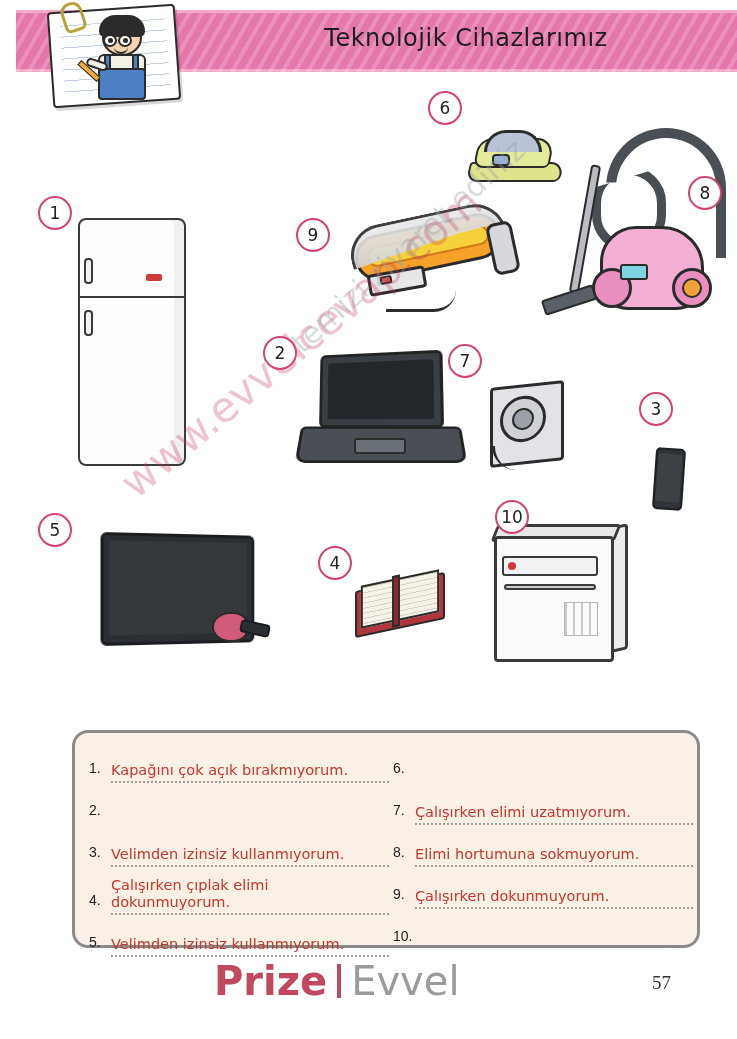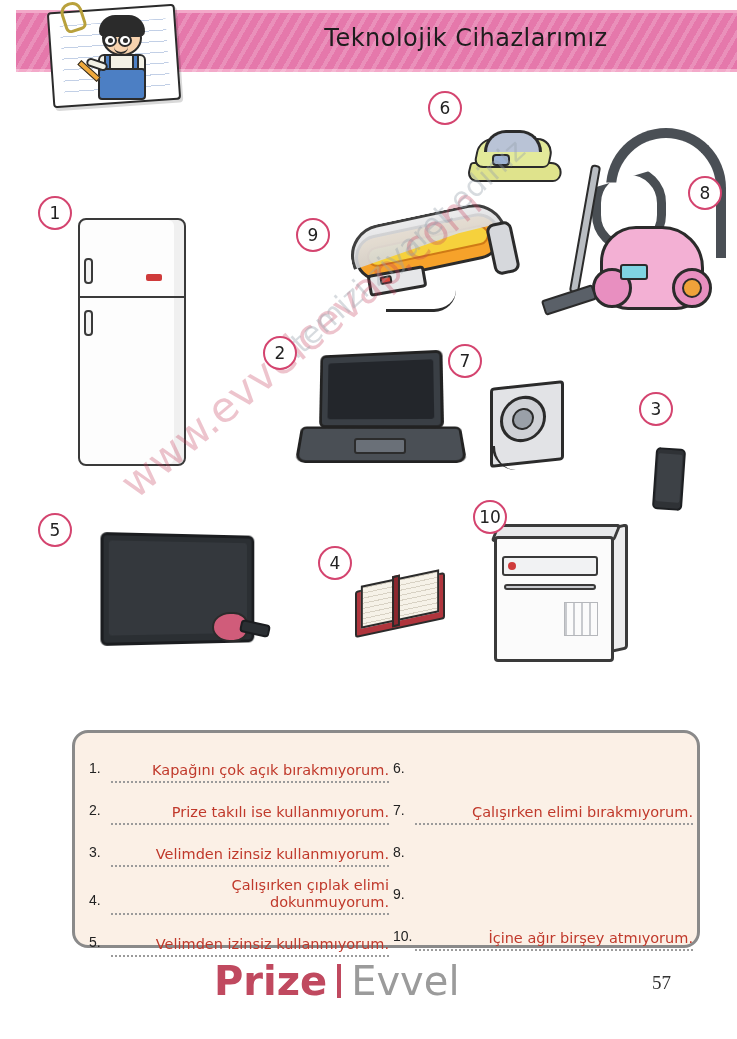--- a/index.html
+++ b/index.html
@@ -479,21 +479,20 @@
     color: #222;
     font-family: "Liberation Sans", sans-serif;
     line-height: 30px;
     flex: 0 0 22px;
   }
   .ans-line {
     flex: 1;
     position: relative;
     border-bottom: 2px dotted #9b9b9b;
     padding-bottom: 2px;
-    text-align: right;
   }
   .ans-text {
     display: block;
     font-size: 14.5px;
     color: #c0392b;
     font-family: "DejaVu Sans", sans-serif;
     line-height: 17px;
     white-space: normal;
   }
   .ans-row.two-line { min-height: 42px; }
@@ -643,36 +642,33 @@
 
   <div class="badge" style="left:22px;  top:196px;">1</div>
   <div class="badge" style="left:247px; top:336px;">2</div>
   <div class="badge" style="left:623px; top:392px;">3</div>
   <div class="badge" style="left:302px; top:546px;">4</div>
   <div class="badge" style="left:22px;  top:513px;">5</div>
   <div class="badge" style="left:412px; top:91px;">6</div>
   <div class="badge" style="left:432px; top:344px;">7</div>
   <div class="badge" style="left:672px; top:176px;">8</div>
   <div class="badge" style="left:280px; top:218px;">9</div>
-  <div class="badge" style="left:457px; top:500px;">10</div>
+  <div class="badge" style="left:479px; top:500px;">10</div>
 
   <div class="answers">
 
     <div class="col col-left">
       <div class="ans-row">
         <span class="ans-num">1.</span>
         <span class="ans-line">
           <span class="ans-text">Kapağını çok açık bırakmıyorum.</span>
         </span>
       </div>
       <div class="ans-row">
         <span class="ans-num">2.</span>
-        <span class="ans-line">
-          <span class="ans-text">Prize takılı ise kullanmıyorum.</span>
-        </span>
       </div>
       <div class="ans-row">
         <span class="ans-num">3.</span>
         <span class="ans-line">
           <span class="ans-text">Velimden izinsiz kullanmıyorum.</span>
         </span>
       </div>
       <div class="ans-row two-line">
         <span class="ans-num">4.</span>
         <span class="ans-line">
@@ -687,34 +683,37 @@
       </div>
     </div>
 
     <div class="col col-right">
       <div class="ans-row">
         <span class="ans-num">6.</span>
       </div>
       <div class="ans-row">
         <span class="ans-num">7.</span>
         <span class="ans-line">
-          <span class="ans-text">Çalışırken elimi bırakmıyorum.</span>
+          <span class="ans-text">Çalışırken elimi uzatmıyorum.</span>
         </span>
       </div>
       <div class="ans-row">
         <span class="ans-num">8.</span>
+        <span class="ans-line">
+          <span class="ans-text">Elimi hortumuna sokmuyorum.</span>
+        </span>
       </div>
       <div class="ans-row">
         <span class="ans-num">9.</span>
+        <span class="ans-line">
+          <span class="ans-text">Çalışırken dokunmuyorum.</span>
+        </span>
       </div>
       <div class="ans-row">
         <span class="ans-num">10.</span>
-        <span class="ans-line">
-          <span class="ans-text">İçine ağır birşey atmıyorum.</span>
-        </span>
       </div>
     </div>
 
   </div>
 
   <div class="footer-logo">
     <span class="logo-evvel">Prize</span>
     <span class="logo-bar"></span>
     <span class="logo-cevap">Evvel</span>
   </div>

